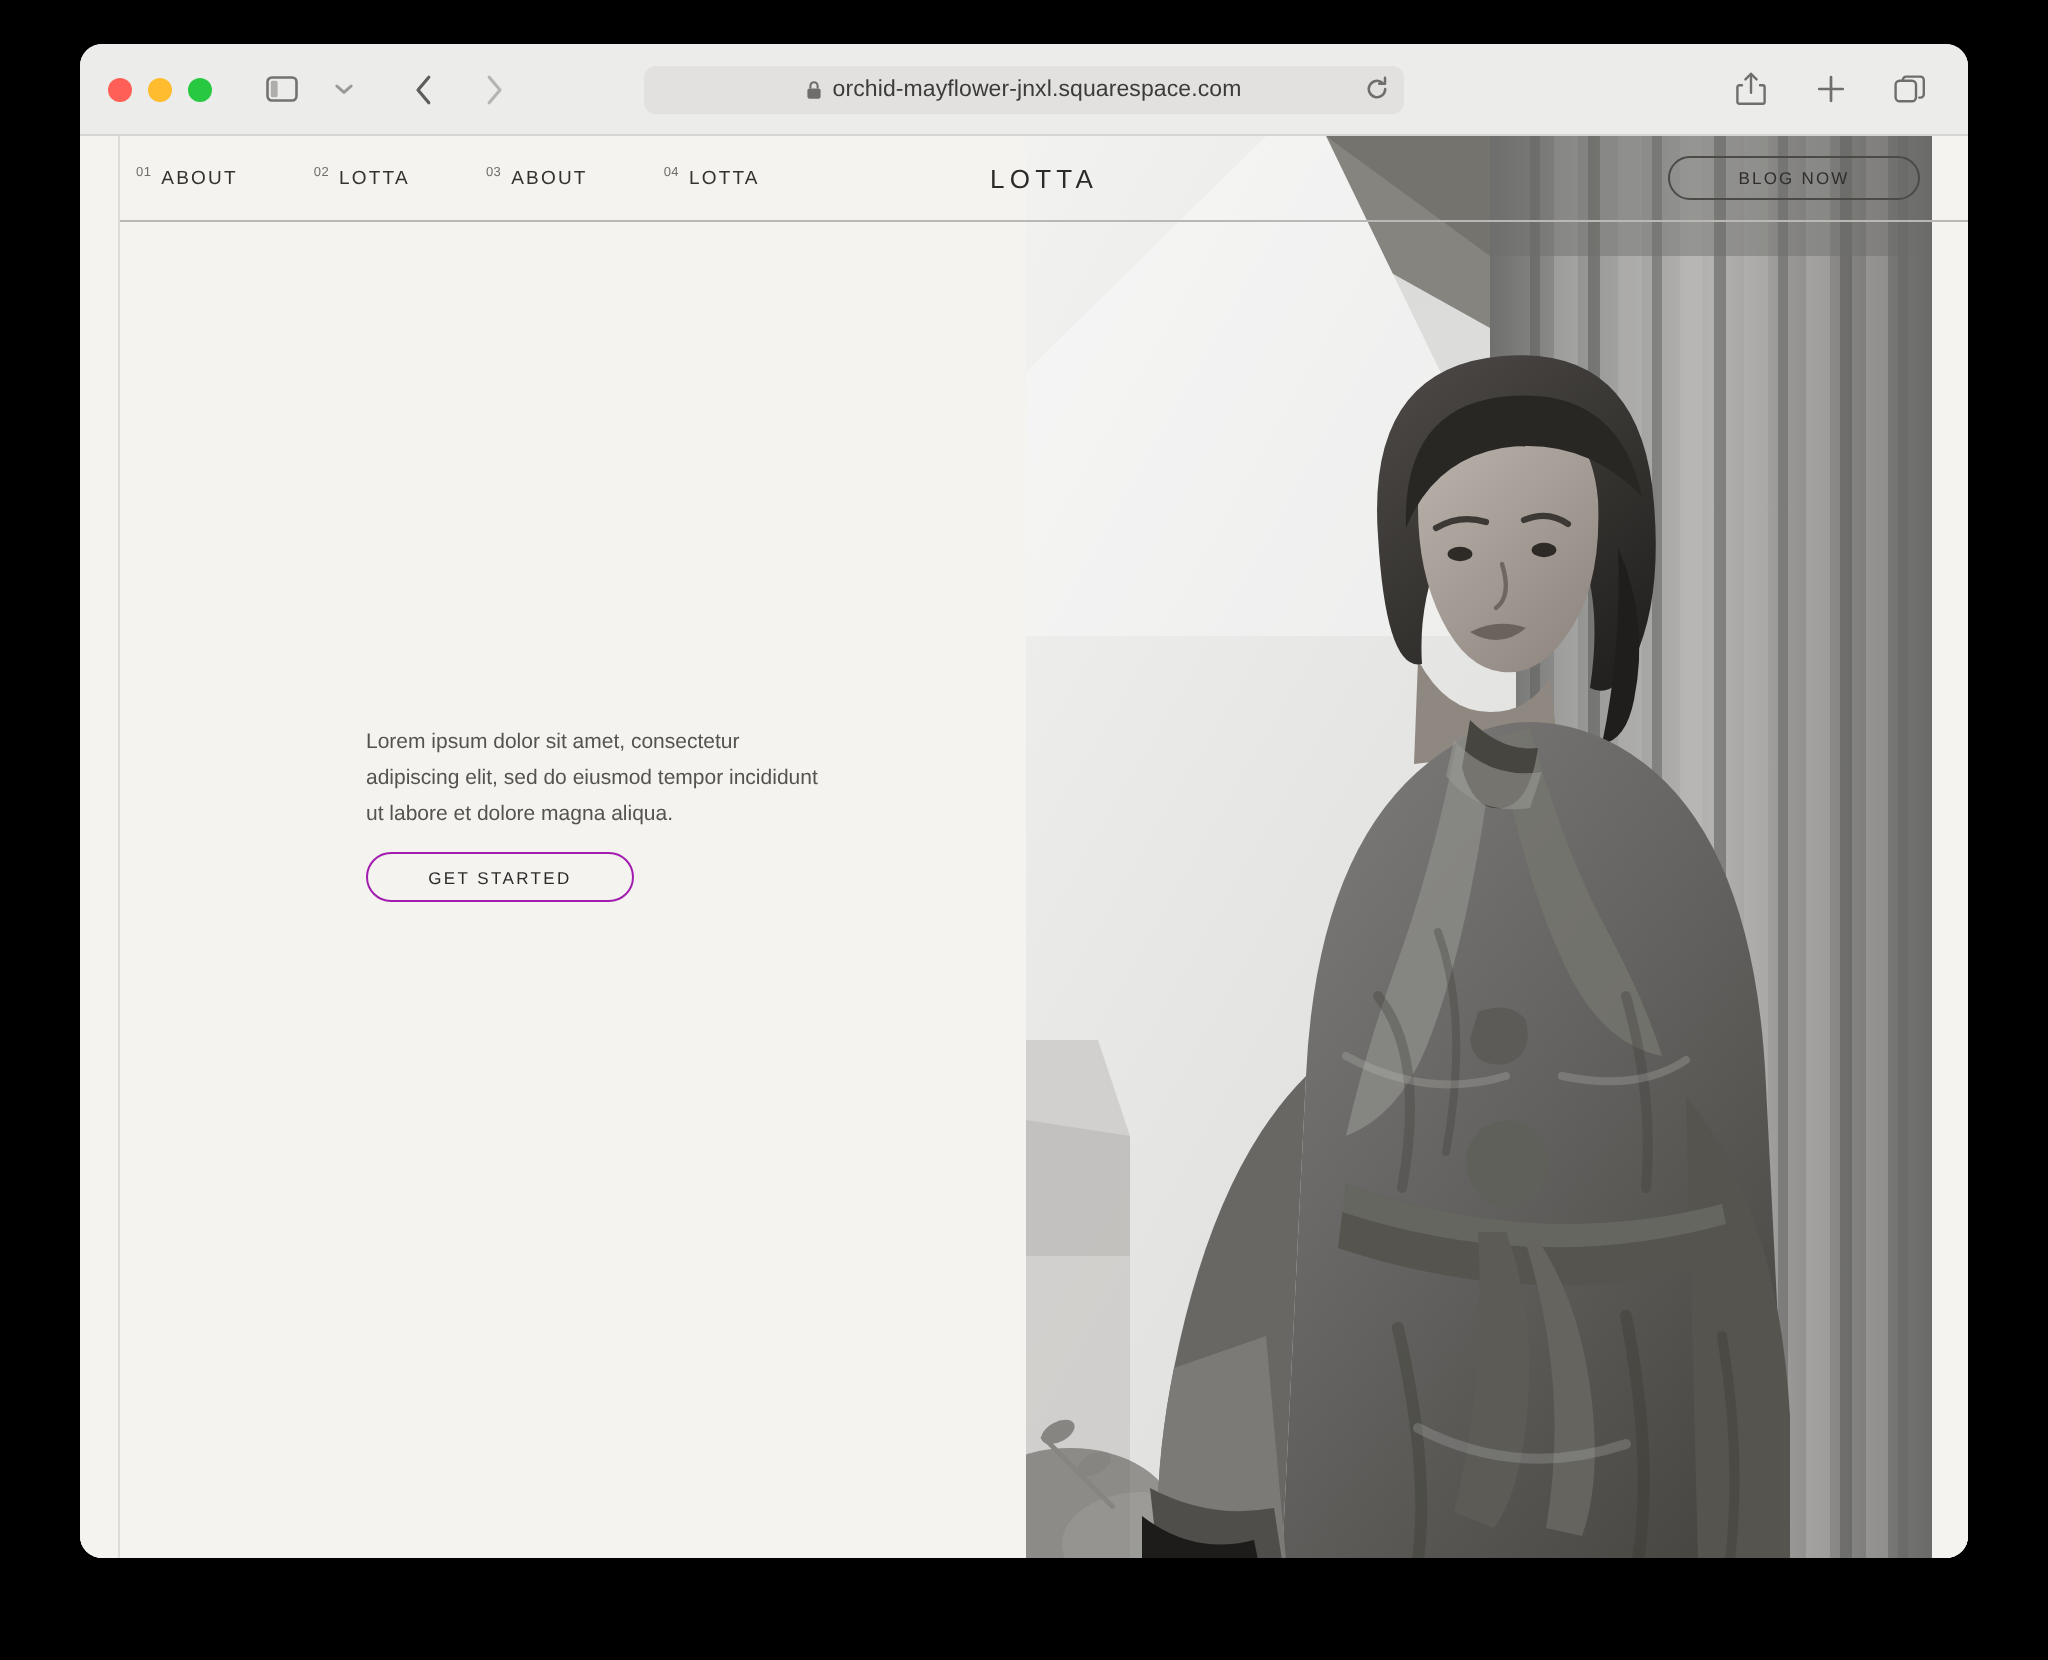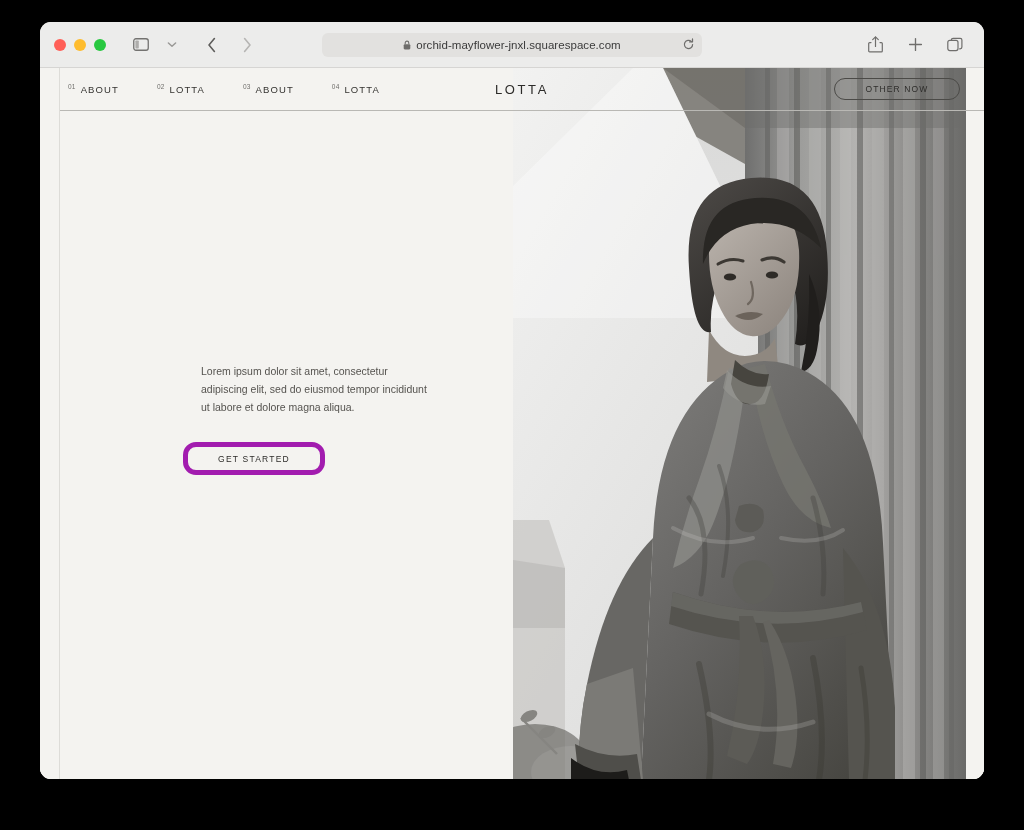--- a/index.html
+++ b/index.html
@@ -232,31 +232,31 @@
     line-height: 1.33;
     font-weight: 400;
     color: #23221f;
     letter-spacing: -0.3px;
     margin: 0;
   }
   .headline em {
     font-style: italic;
   }
   .body-copy {
-    margin: 22px 0 0 18px;
+    margin: 22px 0 0 0;
     font-size: 10.5px;
     line-height: 1.72;
     color: #55534f;
     width: 232px;
   }
   .cta-btn {
-    margin-top: 26px;
+    margin-top: 10px;
     width: 132px;
     height: 23px;
-    border: 5px solid #a21caf;
+    border: 1px solid #a21caf;
     border-radius: 13px;
     display: flex;
     align-items: center;
     justify-content: center;
     font-size: 8.5px;
     letter-spacing: 1.2px;
     color: #2c2b29;
     background: transparent;
   }
 
@@ -515,18 +515,18 @@
           <div class="nav-item">
             <span class="nav-num">03</span>
             <span class="nav-label">ABOUT</span>
           </div>
           <div class="nav-item">
             <span class="nav-num">04</span>
             <span class="nav-label">LOTTA</span>
           </div>
         </nav>
         <div class="brand">LOTTA</div>
-        <div class="book-btn">OTHER NOW</div>
+        <div class="book-btn">BLOG NOW</div>
       </div>
 
     </div>
   </div>
 </div>
 
 </body></html>

